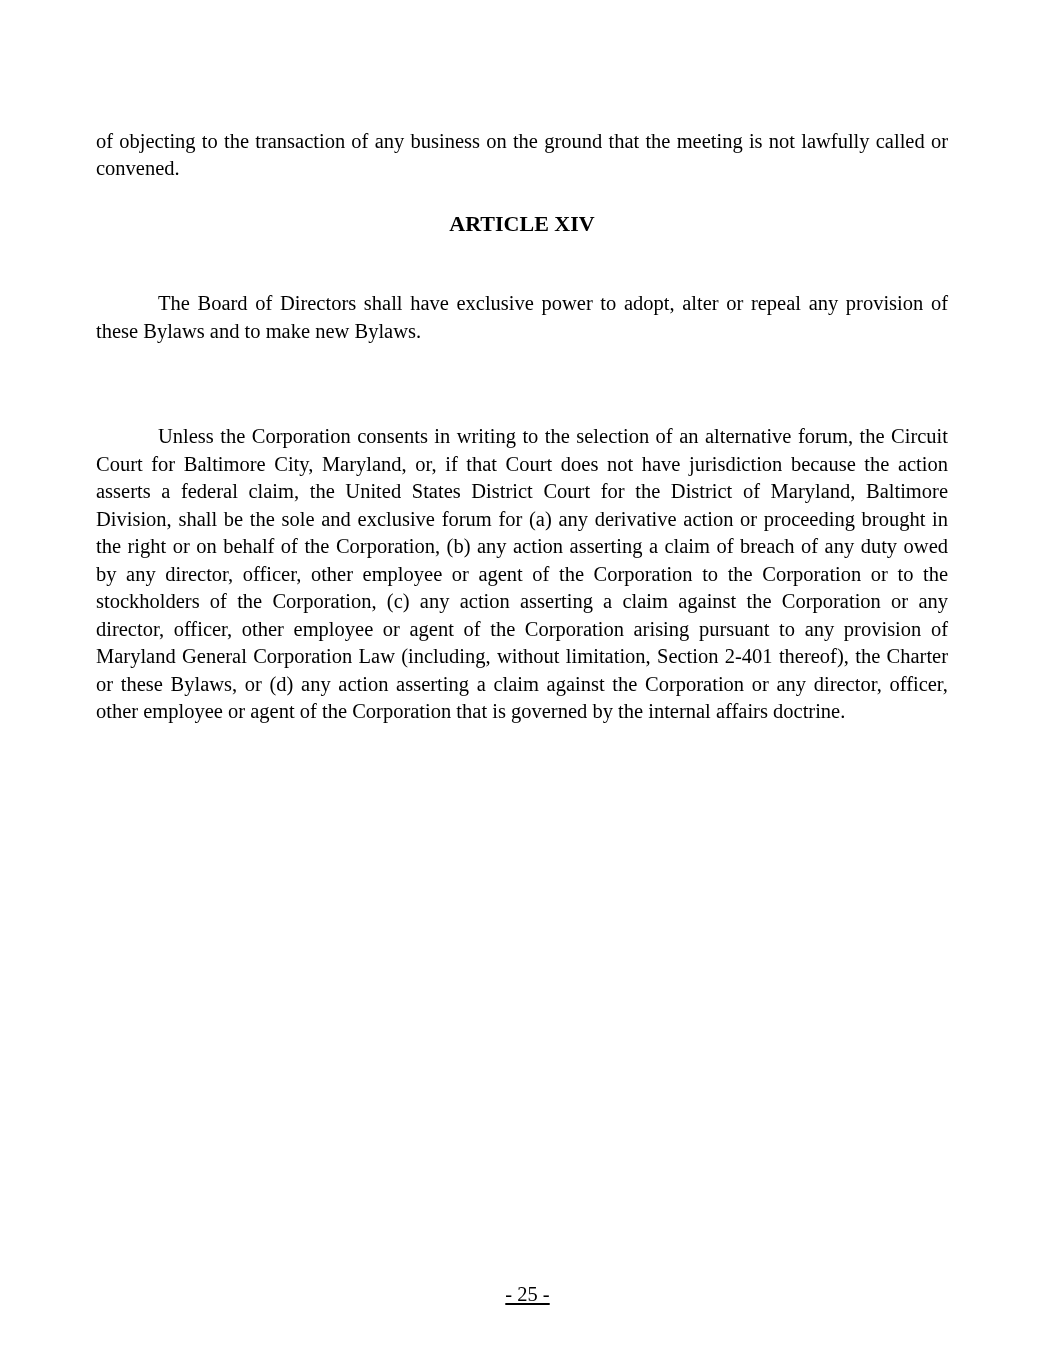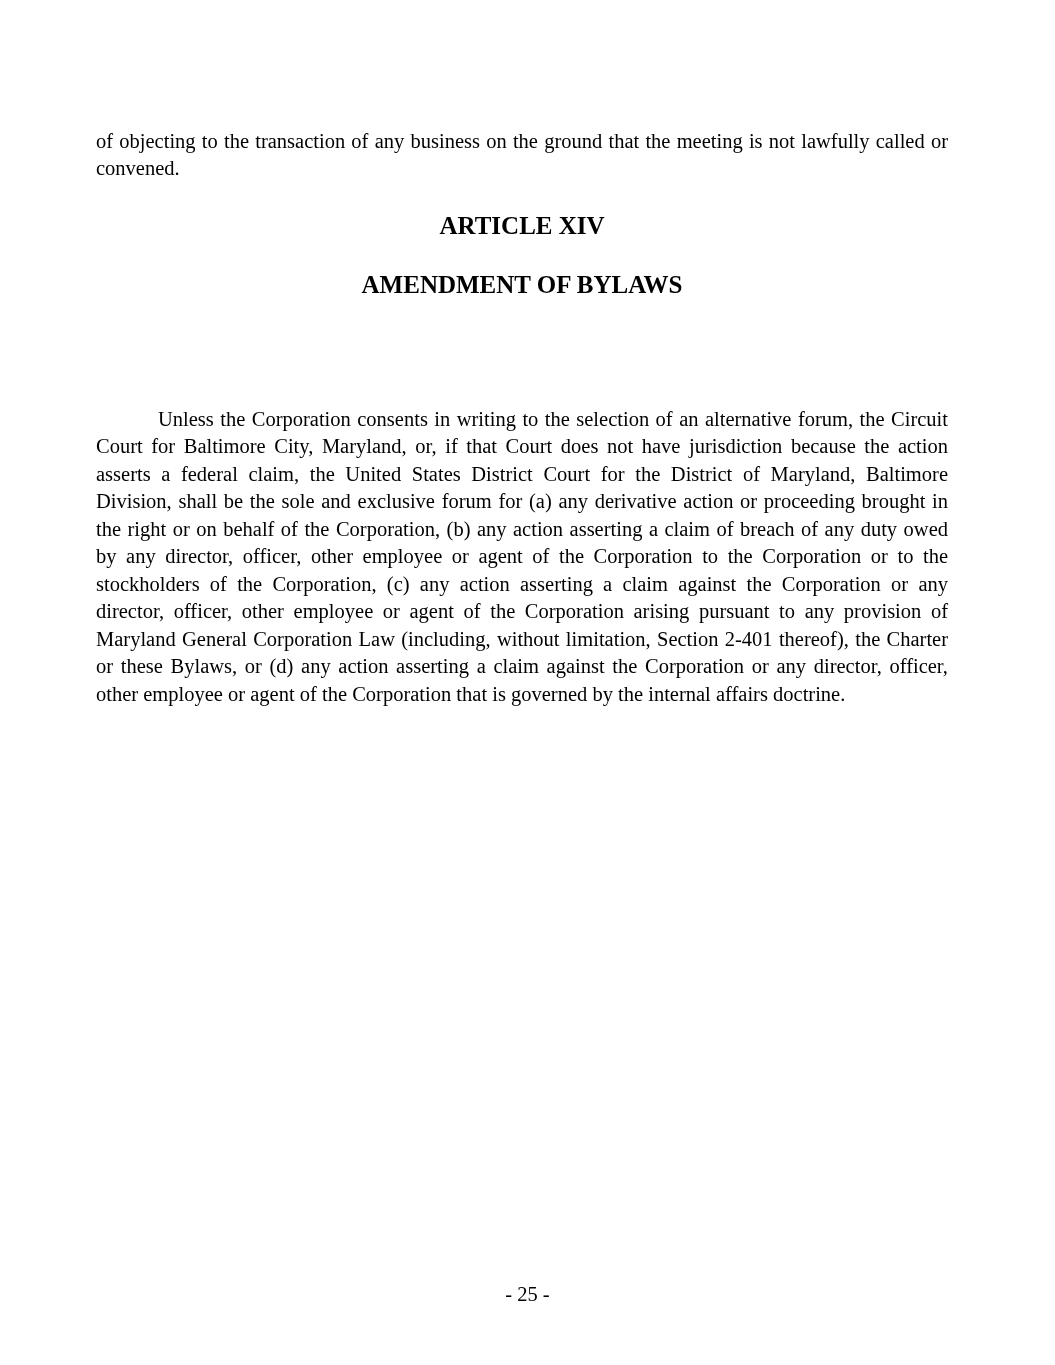--- a/index.html
+++ b/index.html
@@ -35,54 +35,55 @@
   }
   .body-para {
     text-indent: 0;
   }
   .indent-para {
     text-indent: 62px;
   }
   .heading {
     text-align: center;
     font-weight: bold;
-    font-size: 25px;
+    font-size: 22px;
     line-height: 1.34;
     margin: 0;
   }
   .gap-small { height: 26px; }
   .gap-med { height: 26px; }
   .gap-head { height: 26px; }
   .footer {
     position: absolute;
     left: 0;
     right: 0;
     top: 1275px;
     text-align: center;
     font-size: 20.5px;
+    text-decoration: underline;
   }
 </style>
 </head>
 <body>
 
 <div class="page">
   <div class="content">
 
     <p class="body-para">of objecting to the transaction of any business on the ground that the meeting is not lawfully called or convened.</p>
 
     <div class="gap-head"></div>
 
     <p class="heading">ARTICLE XIV</p>
 
     <div class="gap-small"></div>
 
-    <p class="heading">AMENDMENT OF BYLAWS</p>
 
     <div class="gap-med"></div>
 
+    <p class="indent-para">The Board of Directors shall have exclusive power to adopt, alter or repeal any provision of these Bylaws and to make new Bylaws.</p>
 
     <div class="gap-head"></div>
 
 
     <div class="gap-small"></div>
 
 
     <div class="gap-med"></div>
 
     <p class="indent-para">Unless the Corporation consents in writing to the selection of an alternative forum, the Circuit Court for Baltimore City, Maryland, or, if that Court does not have jurisdiction because the action asserts a federal claim, the United States District Court for the District of Maryland, Baltimore Division, shall be the sole and exclusive forum for (a) any derivative action or proceeding brought in the right or on behalf of the Corporation, (b) any action asserting a claim of breach of any duty owed by any director, officer, other employee or agent of the Corporation to the Corporation or to the stockholders of the Corporation, (c) any action asserting a claim against the Corporation or any director, officer, other employee or agent of the Corporation arising pursuant to any provision of Maryland General Corporation Law (including, without limitation, Section 2-401 thereof), the Charter or these Bylaws, or (d) any action asserting a claim against the Corporation or any director, officer, other employee or agent of the Corporation that is governed by the internal affairs doctrine.</p>

